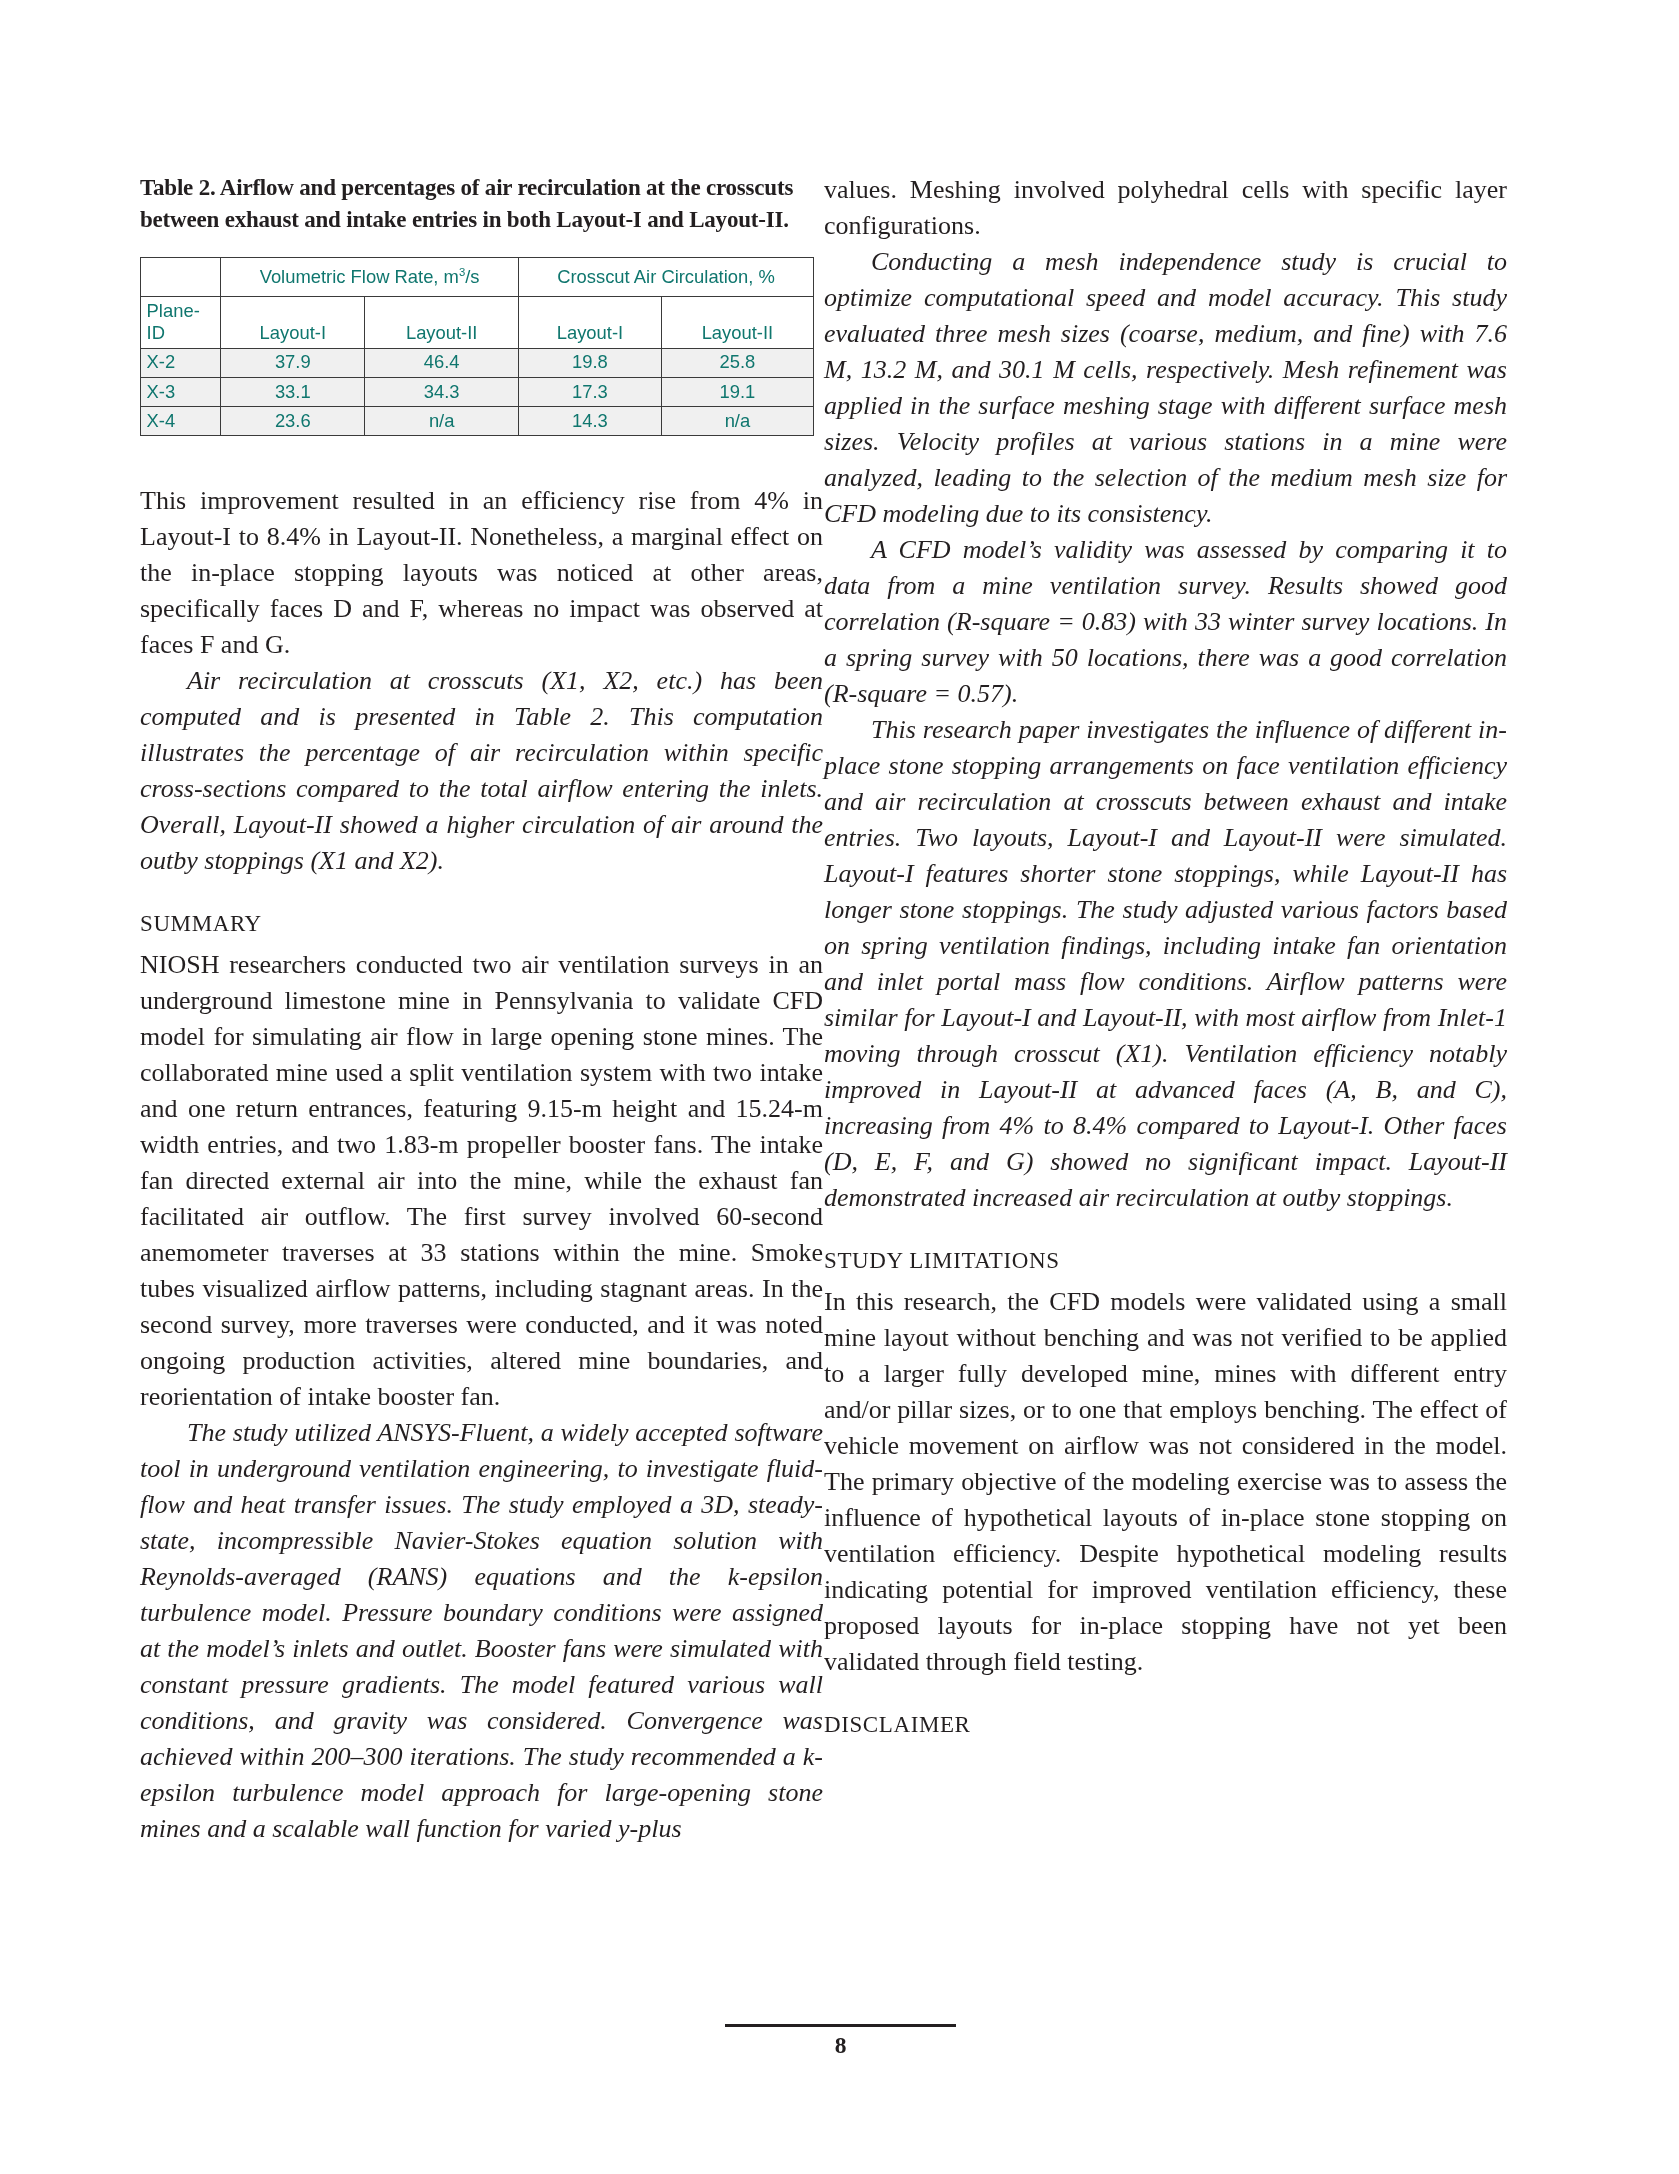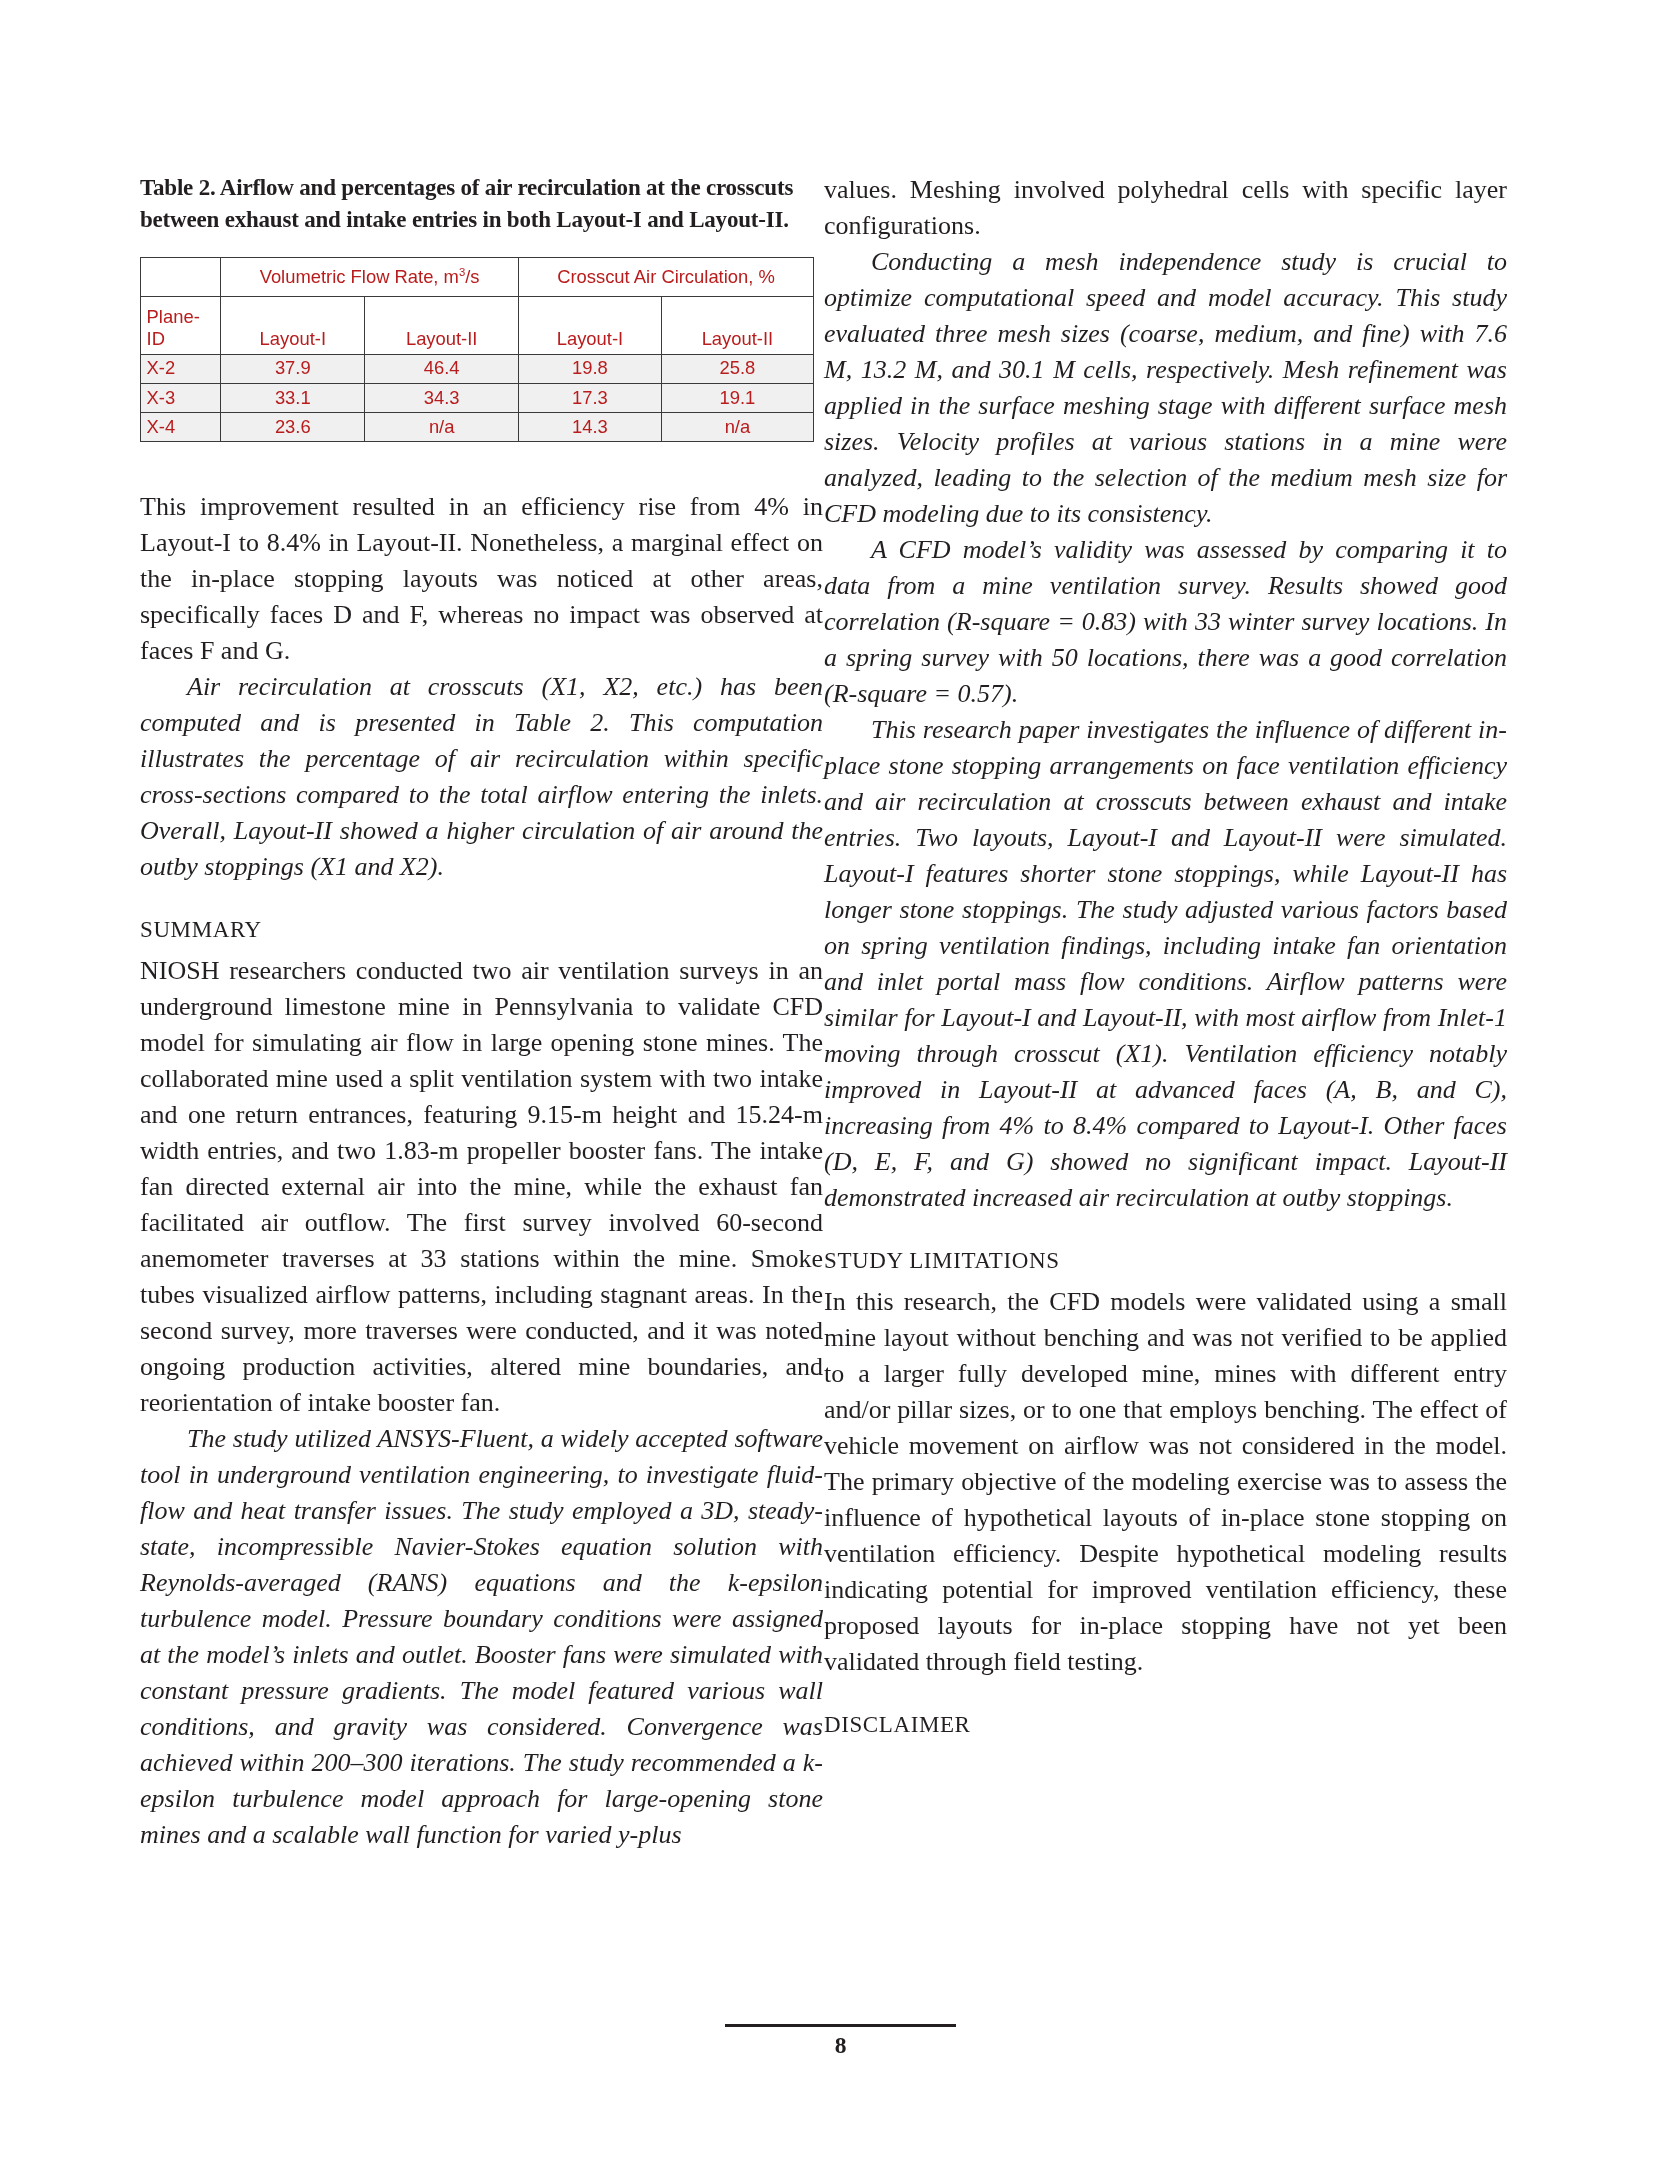--- a/index.html
+++ b/index.html
@@ -2,24 +2,24 @@
 <html style="font-size:15px"><head>
 <meta charset="utf-8">
 <style>
   html, body { margin: 0; padding: 0; background: #ffffff; }
   body { width: 1680px; height: 2174px; position: relative; overflow: hidden; color: #231f20; }
   .col { position: absolute; top: 172px; width: 683px; font-family: "Liberation Serif", "DejaVu Serif", serif; font-size: 26px; line-height: 36px; text-align: justify; hyphens: manual; }
   .col-left { left: 140px; }
   .col-right { left: 824px; }
   .caption { font-weight: bold; font-size: 23px; line-height: 32px; text-align: left; margin: 0 0 21px 0; letter-spacing: -0.2px; }
   table.data { border-collapse: collapse; width: 674px; font-family: "Liberation Sans", "DejaVu Sans", sans-serif; font-size: 18.4px; line-height: 22.6px; margin-bottom: 47px; }
-  table.data td { border: 1.4px solid #3a3a3a; padding: 2.8px 5.6px; text-align: center; color: #b91c1c; }
+  table.data td { border: 1.4px solid #3a3a3a; padding: 2.8px 5.6px; text-align: center; color: #0f766e; }
   table.data td.id { text-align: left; }
   table.data tr.hdr td { padding: 7.5px 5.6px; }
-  table.data tr.sub td { vertical-align: bottom; padding-top: 9px; }
+  table.data tr.sub td { vertical-align: bottom; padding-top: 3px; }
   table.data tr.row td { background: #f0f0f0; }
   p { margin: 0; }
   p.indent { text-indent: 47px; font-style: italic; }
   h2 { font-family: "Liberation Serif", "DejaVu Serif", serif; font-weight: normal; font-size: 23px; letter-spacing: 0.6px; margin: 26px 0 3.8px 0; line-height: 38px; }
   .footer-rule { position: absolute; left: 725px; top: 2024px; width: 231px; height: 2.8px; background: #231f20; }
   .page-num { position: absolute; left: 725px; width: 231px; top: 2032px; text-align: center; font-family: "Liberation Serif", serif; font-weight: bold; font-size: 23.5px; }
   sup { font-size: 11.3px; line-height: 0; }
 </style>
 </head>
 <body>

